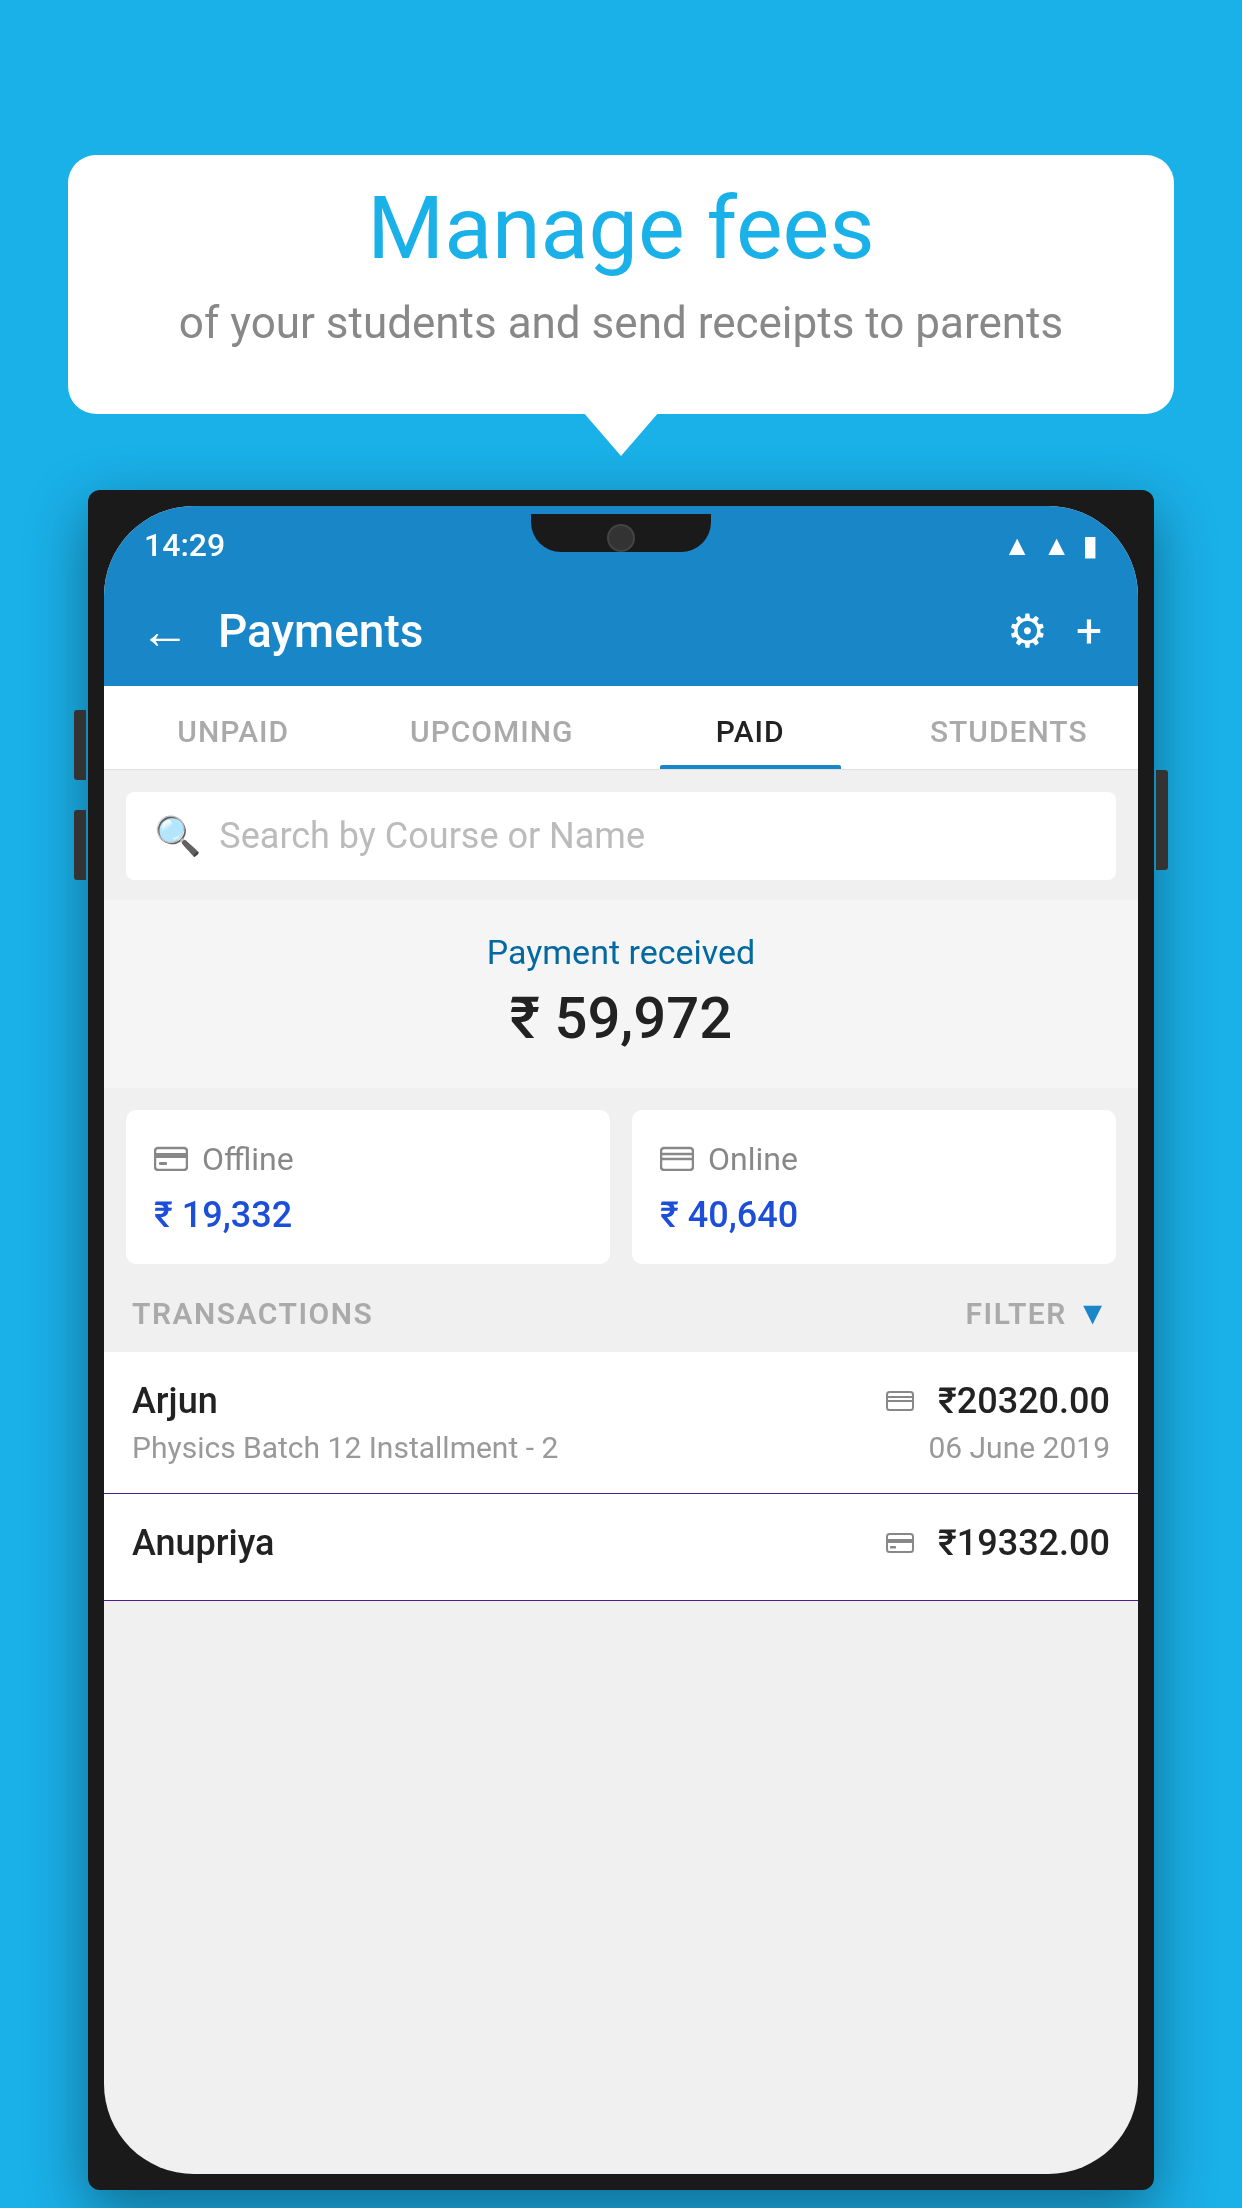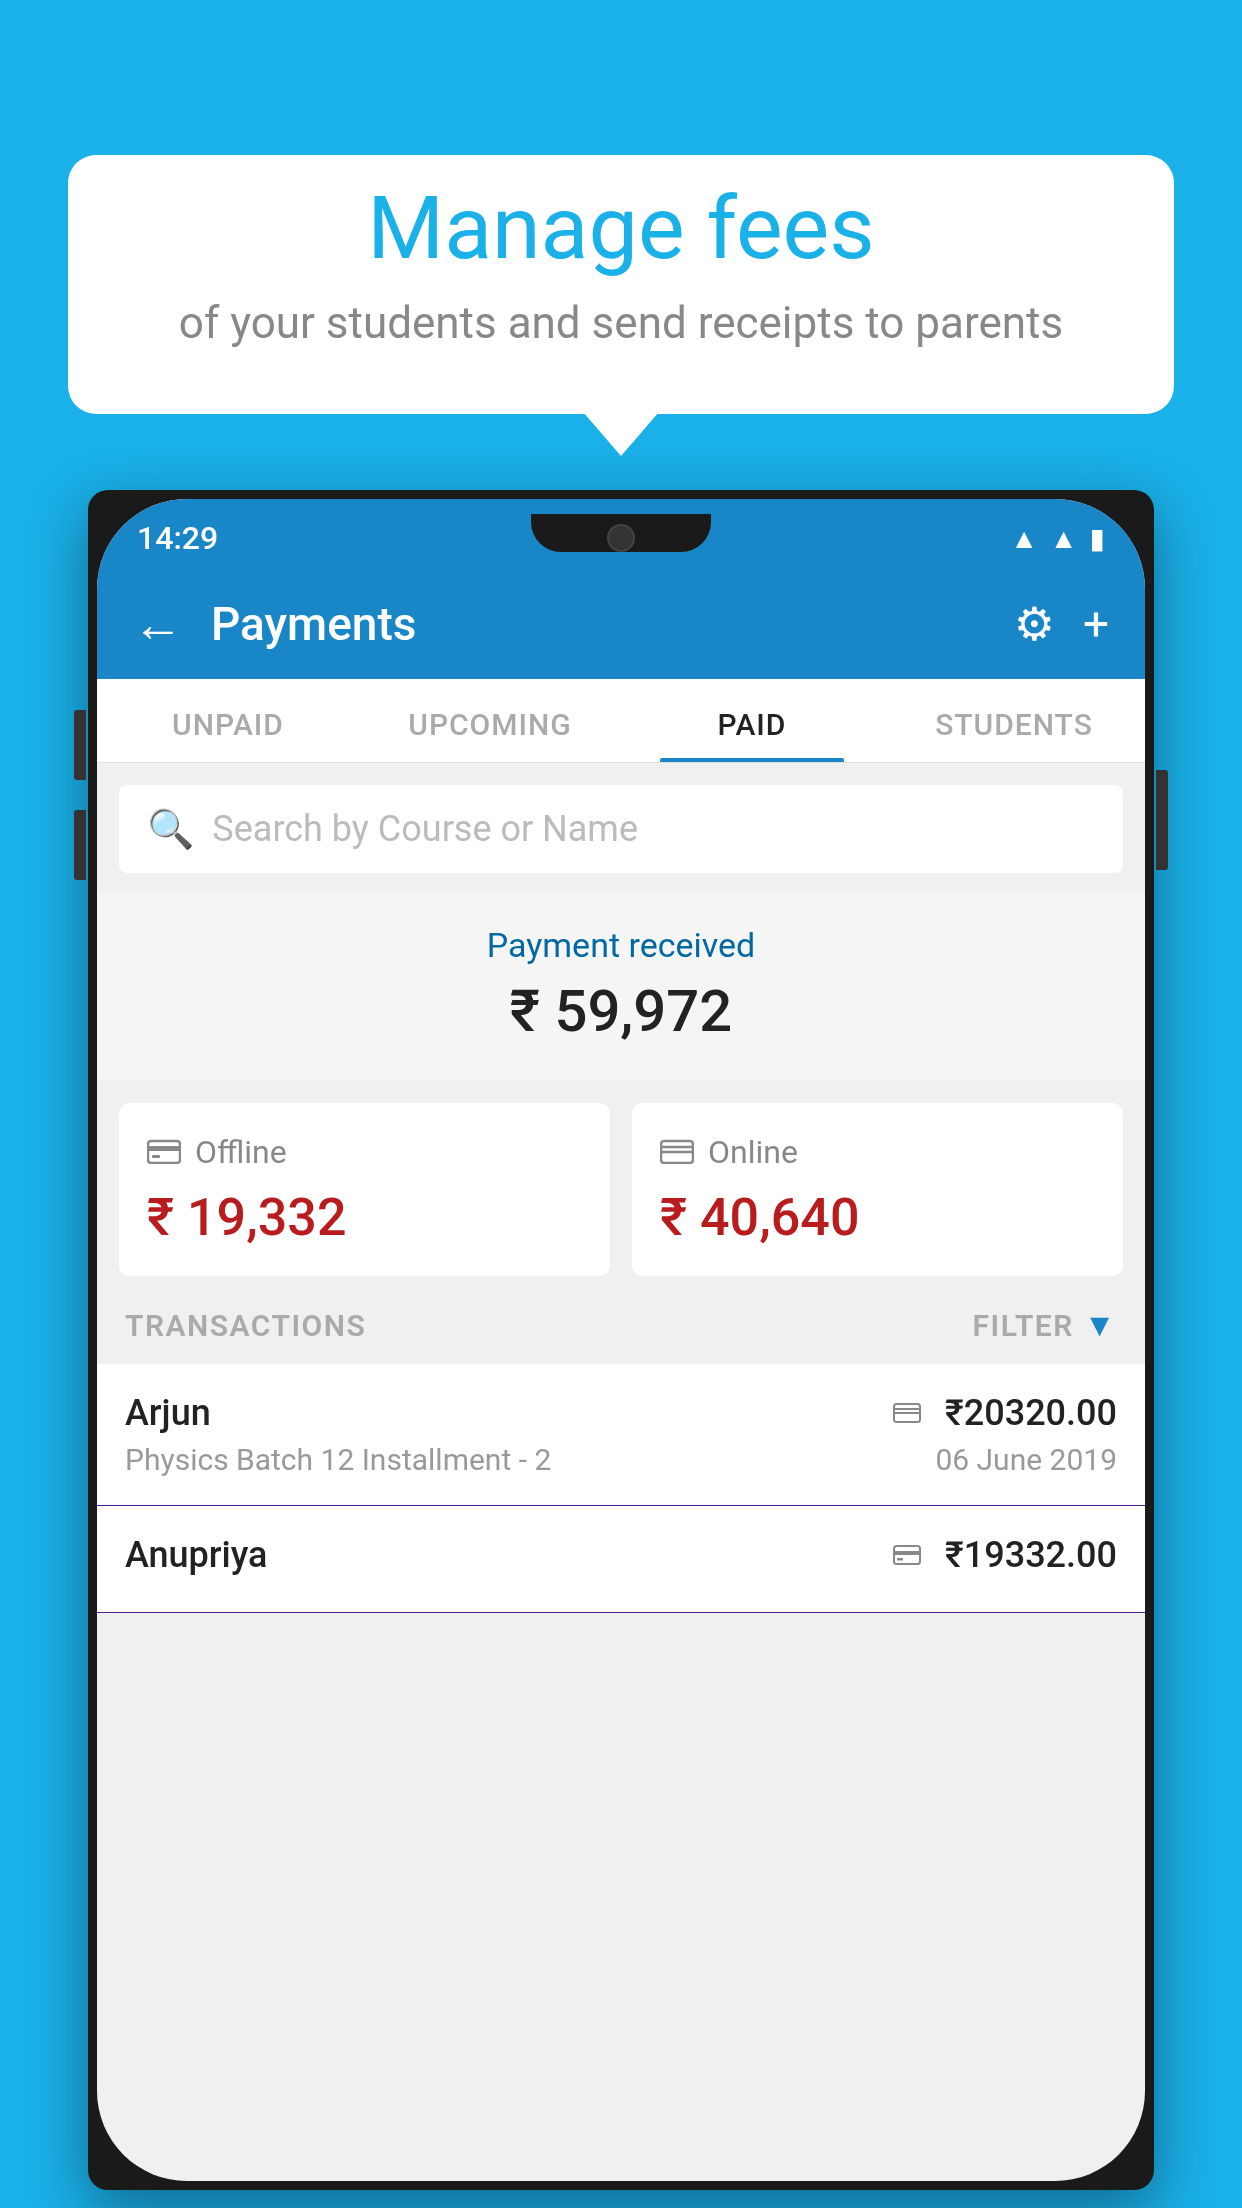--- a/index.html
+++ b/index.html
@@ -55,22 +55,22 @@
       top: 490px;
       left: 88px;
       width: 1066px;
       height: 1700px;
     }
 
     .phone-outer {
       width: 100%;
       height: 100%;
       background: #1a1a1a;
-      border-radius: 20px;
-      padding: 9px;
+      border-radius: 12px;
+      padding: 16px;
       box-shadow: 0 20px 60px rgba(0,0,0,0.4);
       position: relative;
     }
 
     
     .phone-notch {
       position: absolute;
       top: 24px;
       left: 50%;
       transform: translateX(-50%);
@@ -253,23 +253,23 @@
       align-items: center;
       gap: 14px;
       color: #888;
       font-size: 32px;
     }
     .payment-card-icon {
       font-size: 36px;
       color: #888;
     }
     .payment-card-amount {
-      font-size: 52px;
-      font-weight: 500;
-      color: #b91c1c;
+      font-size: 36px;
+      font-weight: 500;
+      color: #1d4ed8;
       margin-top: 6px;
     }
 
     
     .transactions-header {
       display: flex;
       justify-content: space-between;
       align-items: center;
       padding: 30px 28px 20px;
     }

